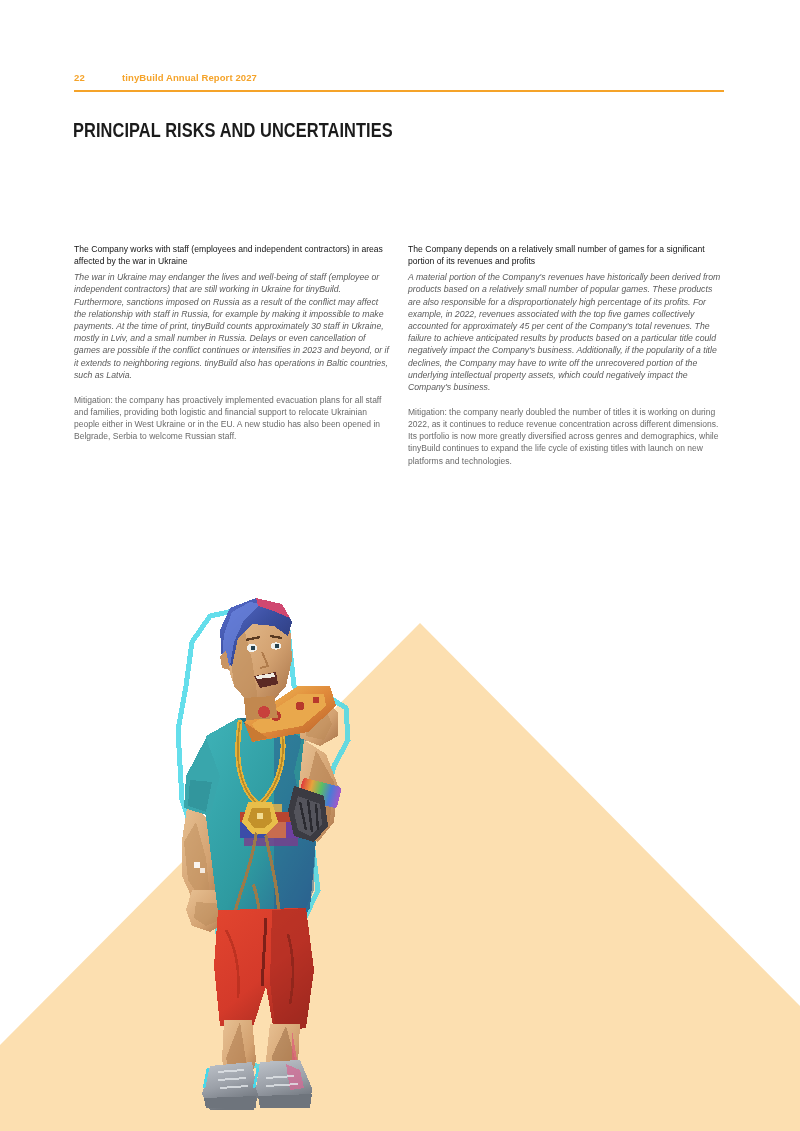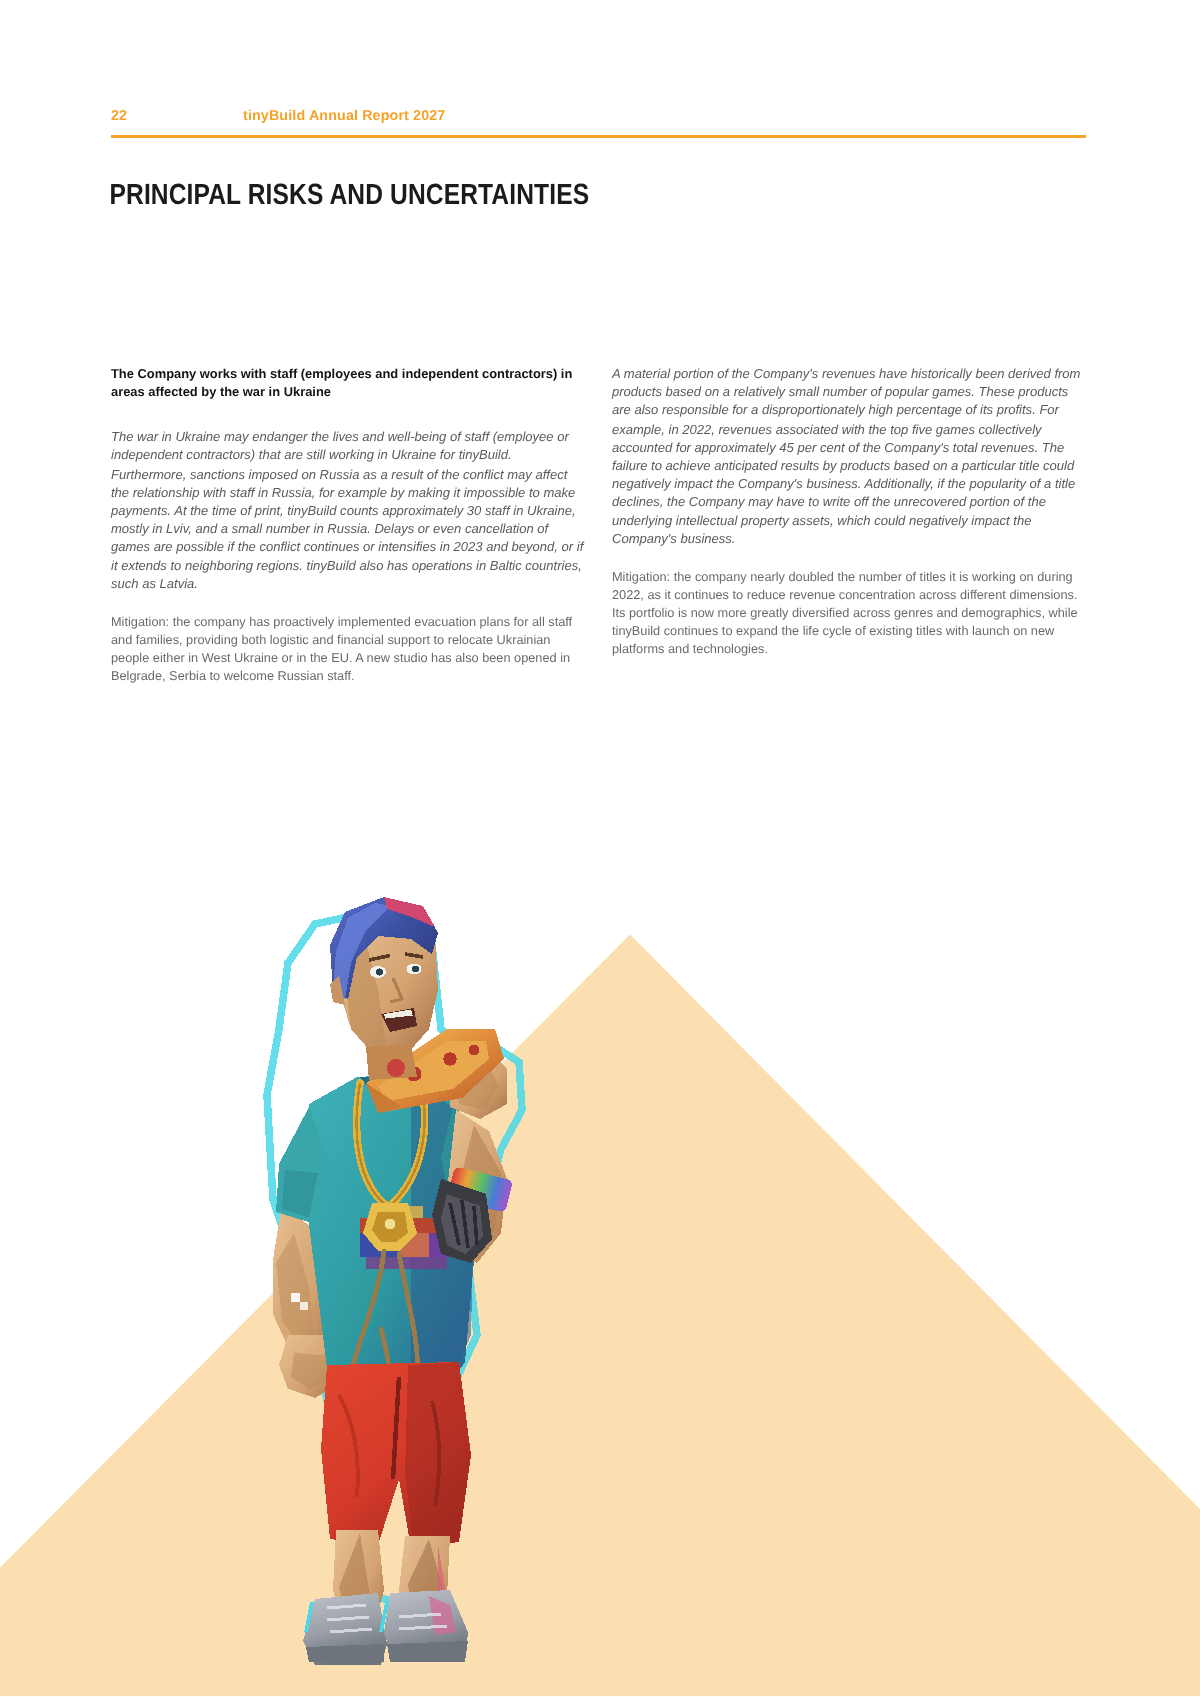--- a/index.html
+++ b/index.html
@@ -77,23 +77,23 @@
     gap: 18px;
   }
   .col {
     width: 316px;
     flex: 0 0 316px;
   }
 
   .risk-heading {
     font-size: 8.6px;
     line-height: 12.1px;
-    font-weight: bold;
+    font-weight: normal;
     color: #141414;
-    margin: 0 0 18px 0;
+    margin: 0 0 4px 0;
   }
   .risk-body {
     font-size: 8.7px;
     line-height: 12.2px;
     color: #5b5b5b;
     margin: 0;
     text-align: left;
     font-style: italic;
   }
   .risk-mitigation {
@@ -131,37 +131,38 @@
     width: 100%;
     height: 100%;
     image-rendering: pixelated;
   }
 </style>
 </head>
 <body>
 
 <div class="page">
 
-  <div class="running-header" style="color: rgb(245, 163, 41); gap: 40px;">
+  <div class="running-header" style="color: rgb(245, 163, 41);">
     <span class="folio">22</span>
     <span class="htitle">tinyBuild Annual Report 2027</span>
   </div>
   <div class="header-rule" style="background: rgb(245, 163, 41);"></div>
 
   <h1 class="section-title">PRINCIPAL RISKS AND UNCERTAINTIES</h1>
 
   <div class="columns">
 
     <div class="col">
       <p class="risk-heading">The Company works with staff (employees and independent contractors) in areas affected by the war in Ukraine</p>
       <p class="risk-body">The war in Ukraine may endanger the lives and well-being of staff (employee or independent contractors) that are still working in Ukraine for tinyBuild. Furthermore, sanctions imposed on Russia as a result of the conflict may affect the relationship with staff in Russia, for example by making it impossible to make payments. At the time of print, tinyBuild counts approximately 30 staff in Ukraine, mostly in Lviv, and a small number in Russia. Delays or even cancellation of games are possible if the conflict continues or intensifies in 2023 and beyond, or if it extends to neighboring regions. tinyBuild also has operations in Baltic countries, such as Latvia.</p>
       <p class="risk-mitigation">Mitigation: the company has proactively implemented evacuation plans for all staff and families, providing both logistic and financial support to relocate Ukrainian people either in West Ukraine or in the EU. A new studio has also been opened in Belgrade, Serbia to welcome Russian staff.</p>
     </div>
 
     <div class="col">
+      <p class="risk-heading">The Company depends on a relatively small number of games for a significant portion of its revenues and profits</p>
       <p class="risk-body">A material portion of the Company's revenues have historically been derived from products based on a relatively small number of popular games. These products are also responsible for a disproportionately high percentage of its profits. For example, in 2022, revenues associated with the top five games collectively accounted for approximately 45 per cent of the Company's total revenues. The failure to achieve anticipated results by products based on a particular title could negatively impact the Company's business. Additionally, if the popularity of a title declines, the Company may have to write off the unrecovered portion of the underlying intellectual property assets, which could negatively impact the Company's business.</p>
       <p class="risk-mitigation">Mitigation: the company nearly doubled the number of titles it is working on during 2022, as it continues to reduce revenue concentration across different dimensions. Its portfolio is now more greatly diversified across genres and demographics, while tinyBuild continues to expand the life cycle of existing titles with launch on new platforms and technologies.</p>
     </div>
 
   </div>
 
   <div class="illustration">
 
     <svg class="triangle" viewBox="0 0 800 551" preserveAspectRatio="none">
       <polygon id="tri-shape" points="420,43 800,426 800,551 0,551 0,465" fill="#FCDFB0"></polygon>

